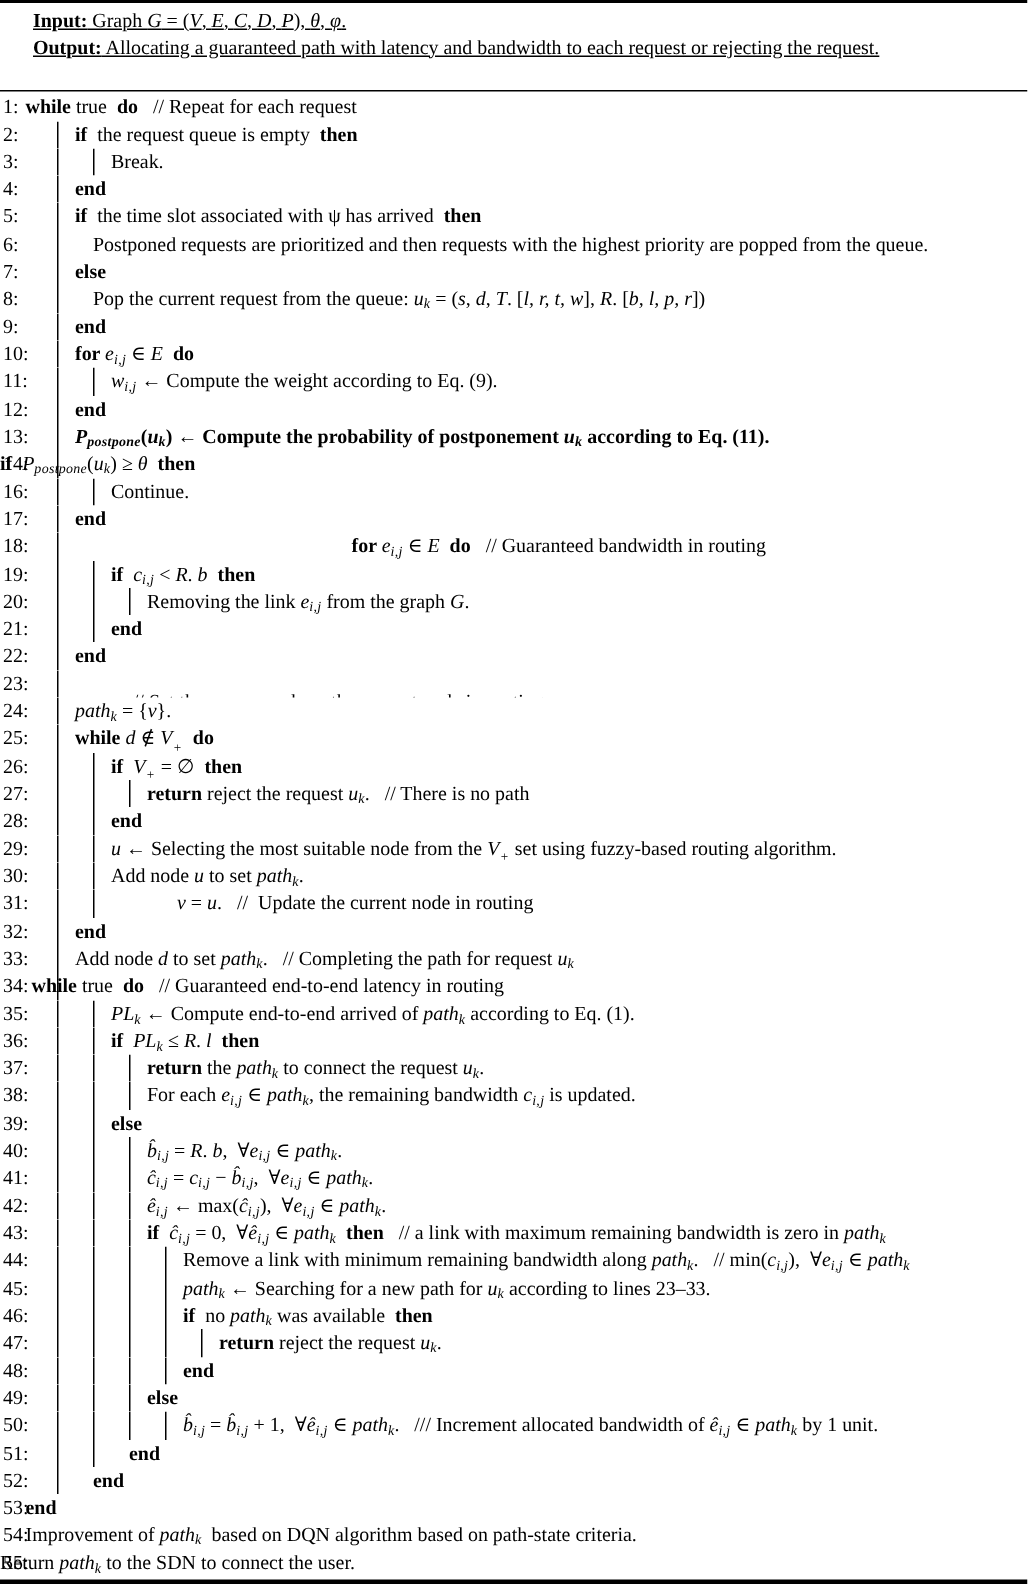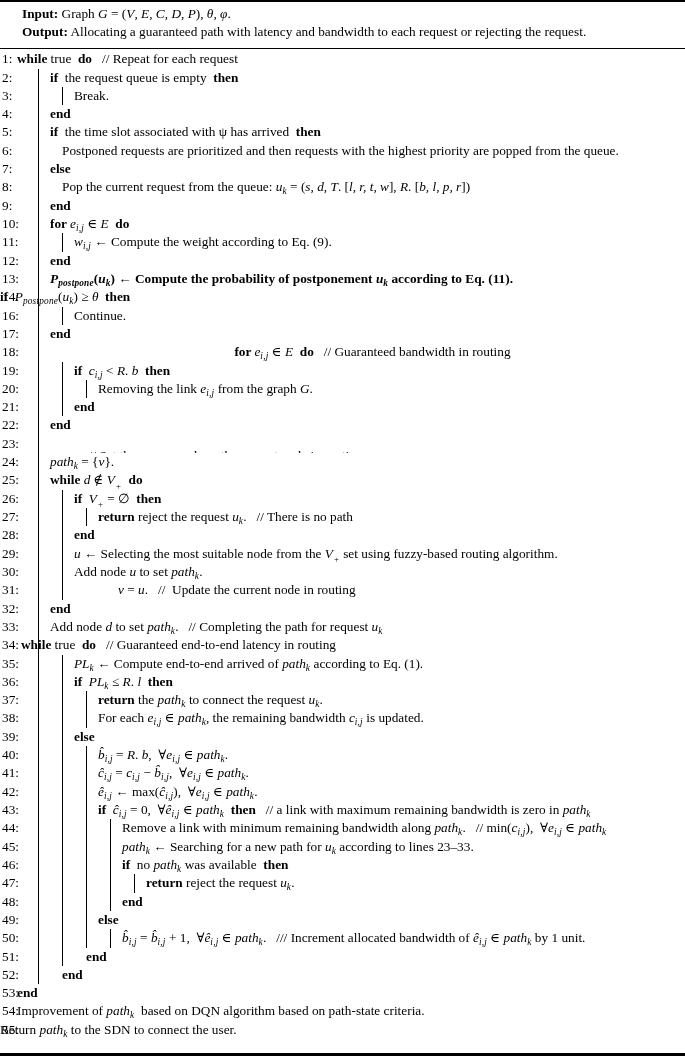--- a/index.html
+++ b/index.html
@@ -10,22 +10,23 @@
     font-size:13.3px;
   }
   .algo{
     box-sizing:border-box;
     width:685px;height:1056px;
     border-top:2px solid #000;
     border-bottom:3px solid #000;
     background:#fff;
   }
   .algo-header{
-    padding:3px 4px 8px 22px;
+    padding:3px 4px 20px 22px;
     border-bottom:1.5px solid #000;
+    text-decoration:underline;
   }
   .hline{height:17.6px;line-height:17.6px;white-space:pre;overflow:hidden;}
   .algo-body{position:relative;padding-top:1px;}
   .line{position:relative;height:18.32px;line-height:18.32px;overflow:hidden;}
   .num{position:absolute;left:2px;top:0;}
   .bar{position:absolute;top:0;bottom:0;width:1px;background:#000;}
   .txt{display:block;white-space:pre;}
   .s-n{}
   .s-b{font-weight:bold;}
   .s-i{font-style:italic;}

